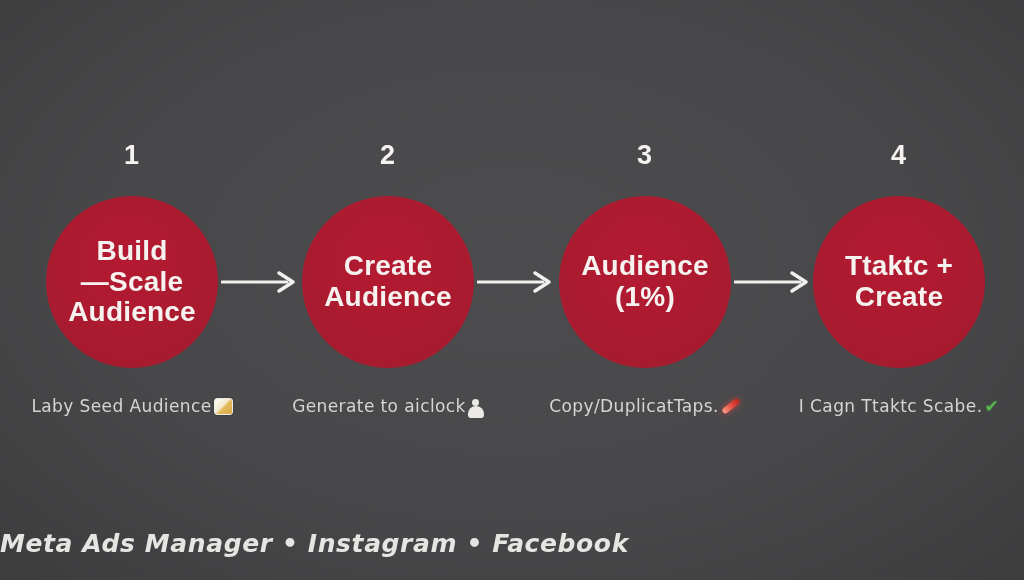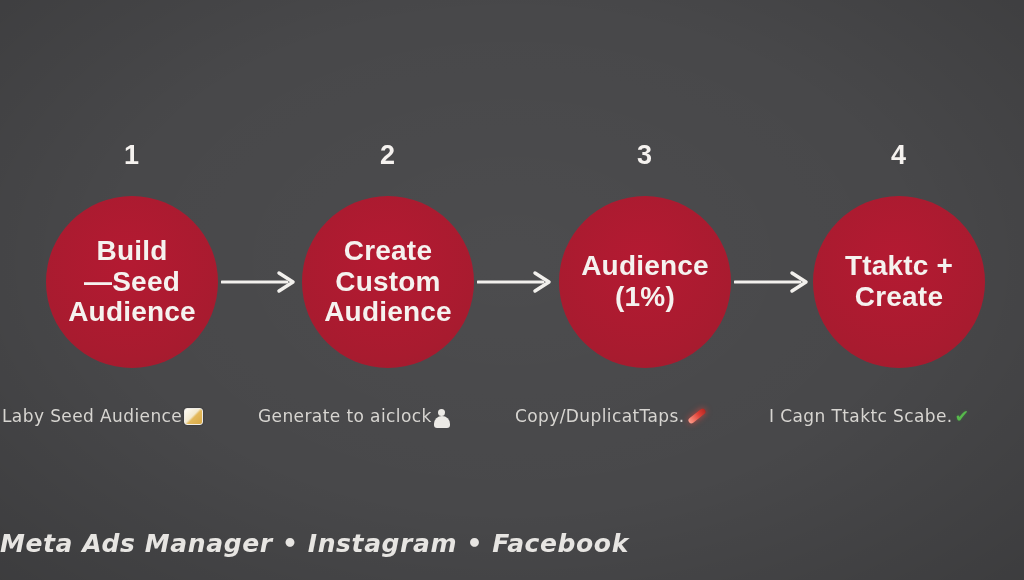--- a/index.html
+++ b/index.html
@@ -21,24 +21,24 @@
   .circle{
     position:absolute;top:56px;left:29px;
     width:172px;height:172px;border-radius:50%;
     background:radial-gradient(circle at 48% 38%, var(--red-hi,#b41a32) 0%, var(--red,#a81b2f) 70%, var(--red-lo,#9e1c2e) 100%);
     display:flex;flex-direction:column;align-items:center;justify-content:center;
     color:var(--white-text,#f6f3f0);
     font-weight:bold;font-size:28px;line-height:1.1;
     letter-spacing:0.2px;
   }
   .caption{
-    position:absolute;top:266px;left:-15px;width:260px;
+    position:absolute;top:256px;left:-15px;width:260px;
     font-size:17px;color:var(--caption,#d7d5d1);
     letter-spacing:0.4px;
-    display:flex;align-items:center;gap:2px;
+    display:flex;align-items:center;justify-content:center;gap:2px;
     font-family:"DejaVu Sans","Liberation Sans",sans-serif;
   }
   .arrow{position:absolute;top:270px;}
   .footer{
     position:absolute;top:529px;left:0;width:100%;
     text-align:left;
     font-size:25px;font-style:italic;font-weight:bold;
     color:var(--footer,#e7e5e2);
     letter-spacing:0.6px;
     font-family:"DejaVu Sans","Liberation Sans",sans-serif;
@@ -76,34 +76,33 @@
 </style>
 </head>
 <body>
 
 <div id="stage" style="--bg: #48484a; --red: #a81b2f; --red-hi: #b41a32; --red-lo: #9e1c2e; --white-text: #f5f2ef; --caption: #d7d5d1; --footer: #e7e5e2; --green: #57b94c; --pencil: #e04238; --pencil-hi: #ff9d8a; --gold: #e3b95c; --icon-white: #eceae6;">
 
   <div class="step" style="left:17px;top:140px;">
     <div class="step-number">1</div>
     <div class="circle">
       <div>Build</div>
-      <div>—Seed</div>
+      <div>—Scale</div>
       <div>Audience</div>
     </div>
     <div class="caption">
       <span>Laby Seed Audience</span>
       <span class="icon icon-picture"></span>
     </div>
   </div>
 
   <div class="step" style="left:273px;top:140px;">
     <div class="step-number">2</div>
     <div class="circle">
       <div>Create</div>
-      <div>Custom</div>
       <div>Audience</div>
     </div>
     <div class="caption">
       <span>Generate to aiclock</span>
       <span class="icon icon-person"></span>
     </div>
   </div>
 
   <div class="step" style="left:530px;top:140px;">
     <div class="step-number">3</div>

